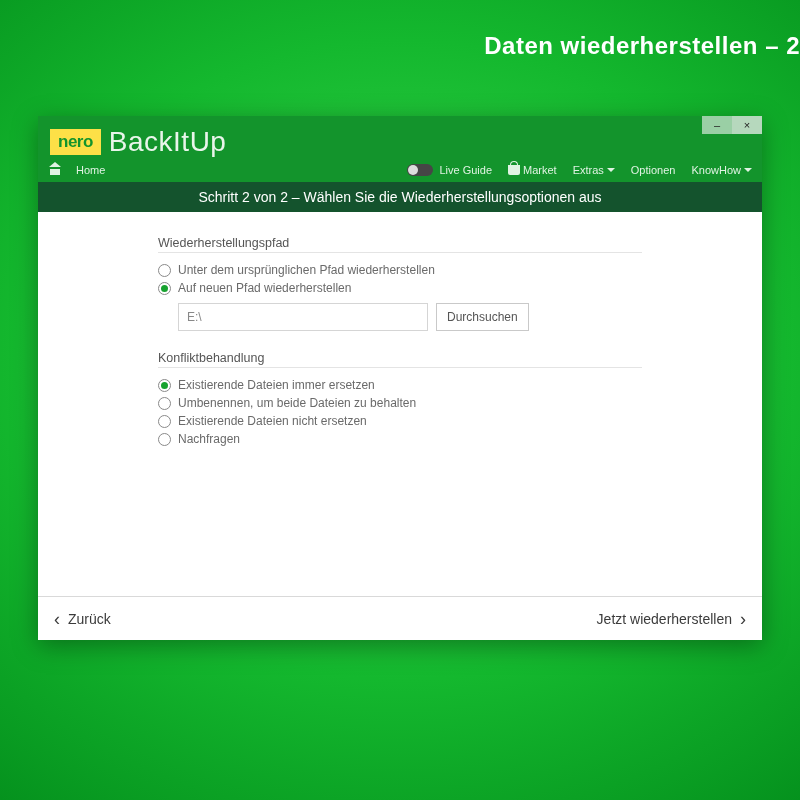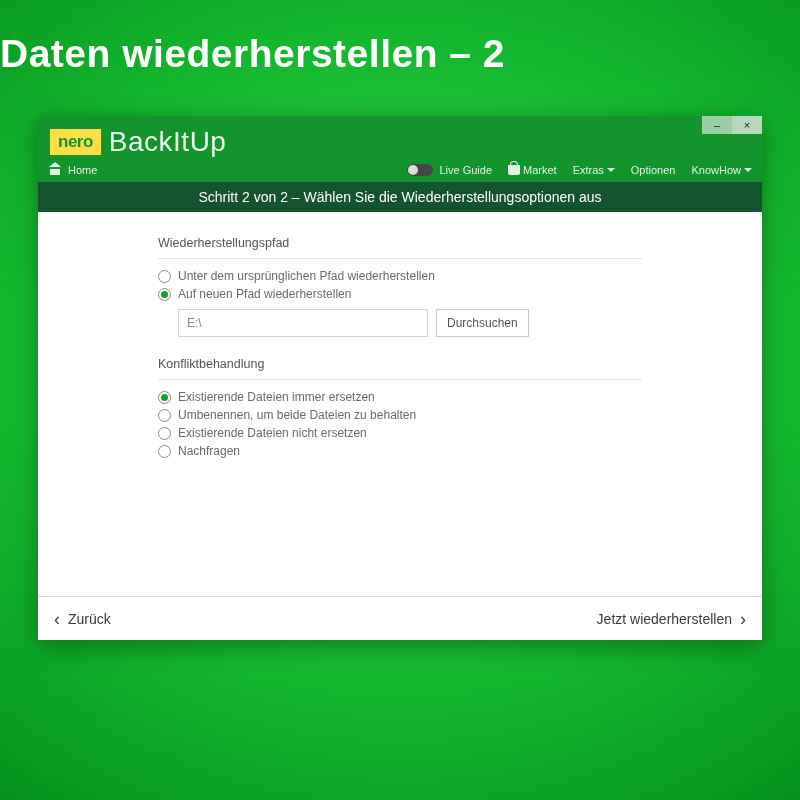--- a/index.html
+++ b/index.html
@@ -4,23 +4,23 @@
 <style>
   * { box-sizing: border-box; margin: 0; padding: 0; }
   html, body { width: 800px; height: 800px; overflow: hidden; }
   body {
     font-family: "Segoe UI", Arial, sans-serif;
     background: radial-gradient(ellipse 120% 100% at 50% 45%, #3bd94f 0%, #14b82e 40%, #028a1a 75%, #016312 100%);
     position: relative;
   }
   .page-title {
     color: #fff;
-    font-size: 39px;
+    font-size: 24px;
     font-weight: 700;
-    text-align: left;
+    text-align: right;
     padding-top: 32px;
     letter-spacing: 0.5px;
   }
   .window {
     position: absolute;
     left: 38px;
     top: 116px;
     width: 724px;
     height: 524px;
     background: #fff;
@@ -67,21 +67,21 @@
     font-size: 28px;
     font-weight: 300;
     color: #e9f5eb;
     letter-spacing: 0.5px;
   }
   .home-link {
     position: absolute;
     left: 12px; bottom: 6px;
     font-size: 11px;
     color: #e0f3e3;
-    display: flex; align-items: center; gap: 8px;
+    display: flex; align-items: center; gap: 16px;
   }
   .home-icon {
     width: 10px; height: 10px;
     display: inline-block;
     position: relative;
   }
   .home-icon::before {
     content:"";
     position:absolute; left:0; bottom:0;
     width:10px; height:6px; background:#e0f3e3;
@@ -155,21 +155,21 @@
   
   .content {
     flex: 1;
     padding: 20px 120px 10px 120px;
     color: #555;
     font-size: 12px;
   }
   .section-head {
     color: #555;
     font-size: 12.5px;
-    padding-bottom: 8px;
+    padding-bottom: 2px;
     border-bottom: 1px solid #e4e4e4;
     margin-bottom: 10px;
     margin-top: 4px;
   }
   .radio-row {
     display: flex;
     align-items: center;
     gap: 7px;
     margin: 4px 0;
     color: #6a6a6a;

